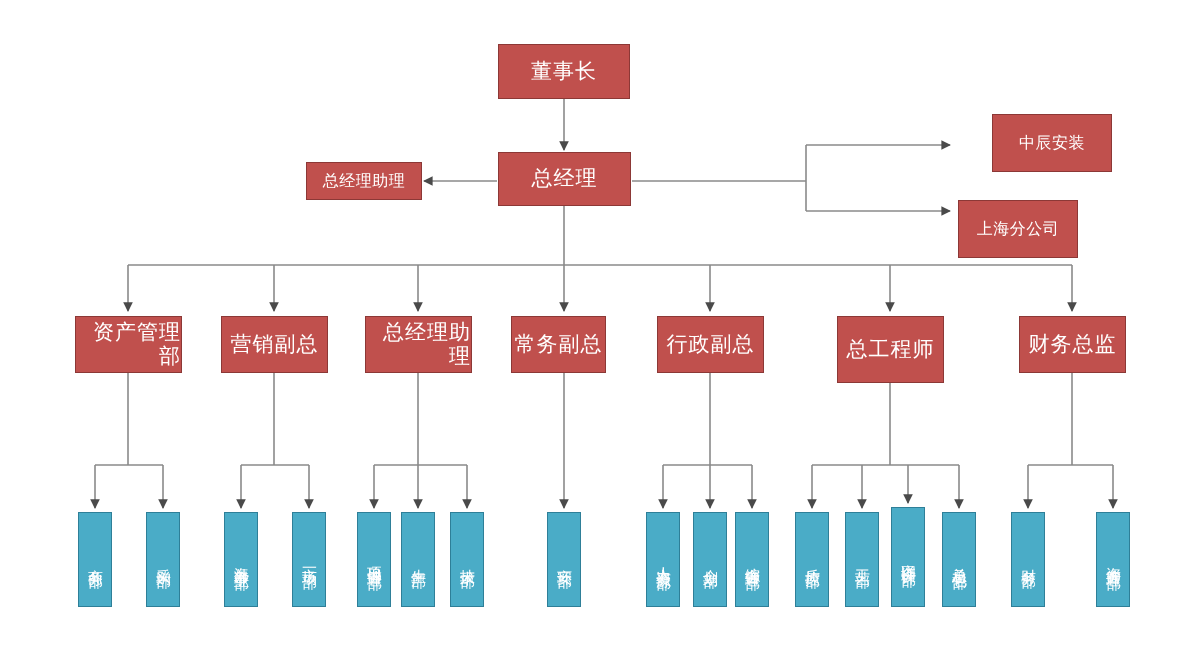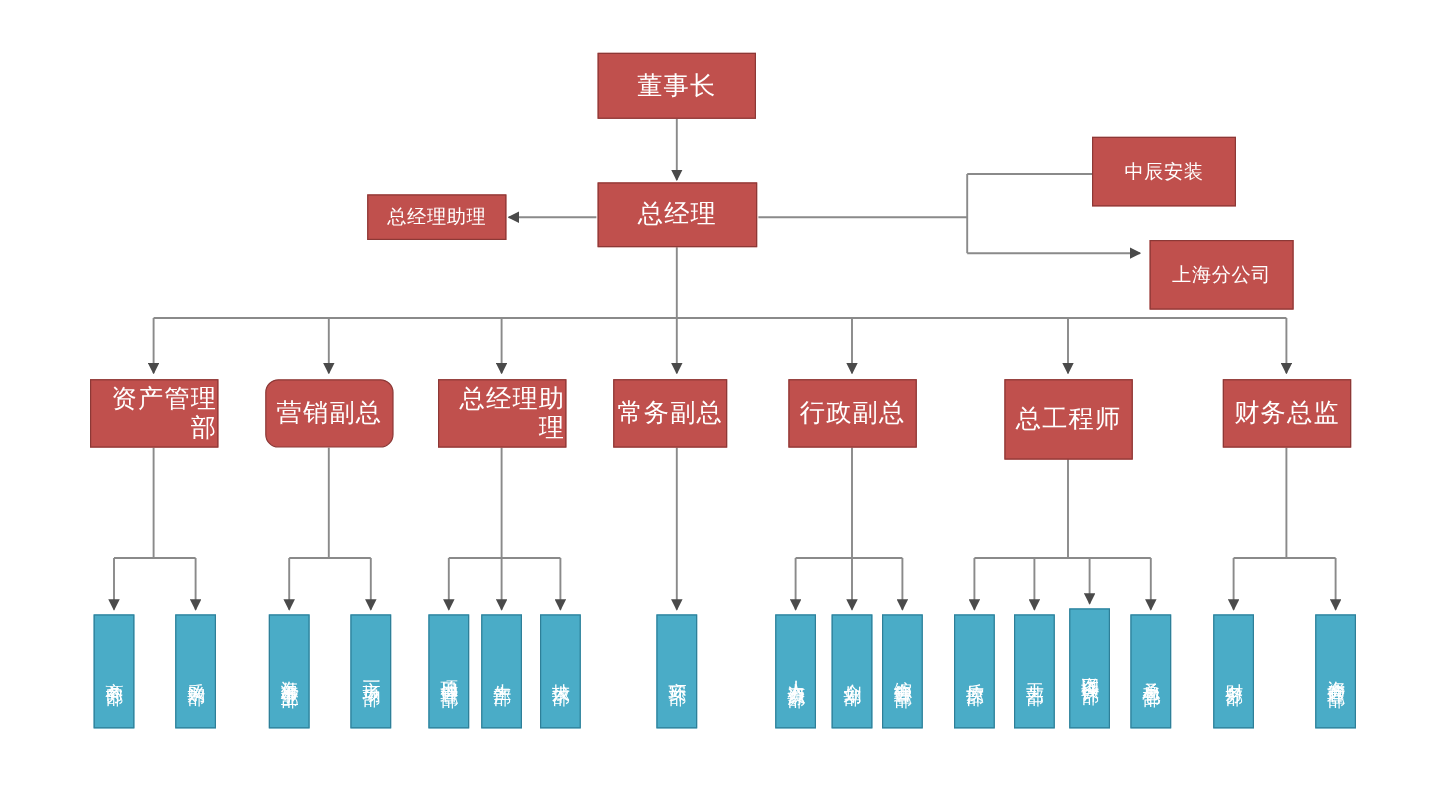--- a/index.html
+++ b/index.html
@@ -138,31 +138,31 @@
   </div>
 
   <div class="node exec" style="left:498px; top:152px; width:133px; height:54px;">
     <span>总经理</span>
   </div>
 
   <div class="node exec small" style="left:306px; top:162px; width:116px; height:38px;">
     <span>总经理助理</span>
   </div>
 
-  <div class="node exec small" style="left:910px; top:114px; width:120px; height:58px;">
+  <div class="node exec small" style="left:992px; top:114px; width:120px; height:58px;">
     <span>中辰安装</span>
   </div>
   <div class="node exec small" style="left:958px; top:182px; width:120px; height:58px;margin-top:18px;">
     <span>上海分公司</span>
   </div>
 
   <div class="node exec" style="left:75px; top:316px; width:107px; height:57px;">
     <span>资产管理部</span>
   </div>
-  <div class="node exec" style="left:221px; top:316px; width:107px; height:57px;border-radius:11px;">
+  <div class="node exec" style="left:221px; top:316px; width:107px; height:57px;">
     <span>营销副总</span>
   </div>
   <div class="node exec" style="left:365px; top:316px; width:107px; height:57px;">
     <span>总经理助理</span>
   </div>
   <div class="node exec" style="left:511px; top:316px; width:95px; height:57px;">
     <span>常务副总</span>
   </div>
   <div class="node exec" style="left:657px; top:316px; width:107px; height:57px;">
     <span>行政副总</span>

